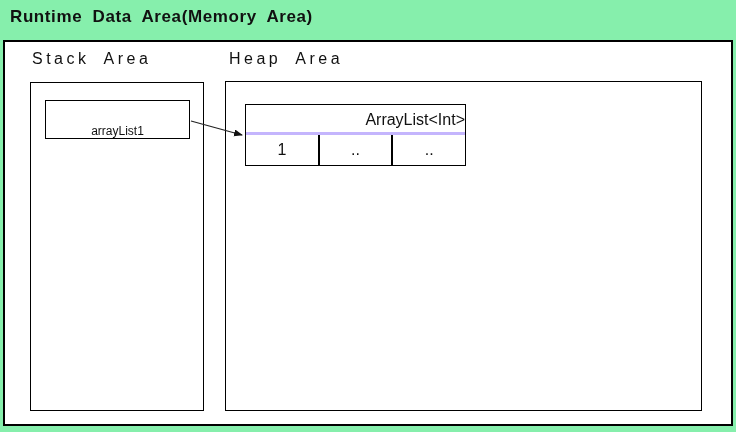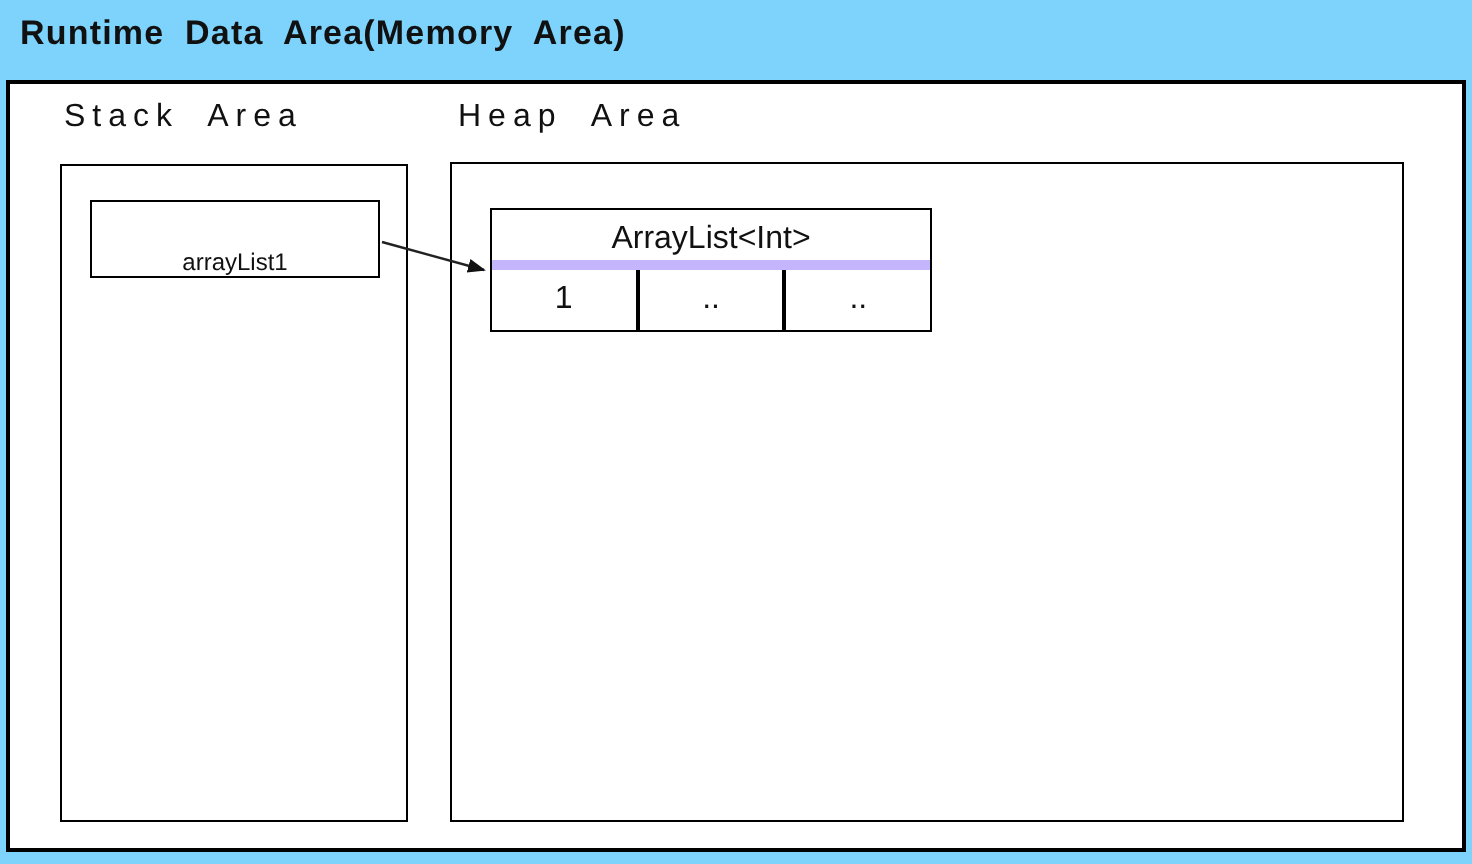--- a/index.html
+++ b/index.html
@@ -5,21 +5,21 @@
   * { margin: 0; padding: 0; box-sizing: border-box; }
   html, body { background: #ffffff; }
   body {
     font-family: "Liberation Sans", "DejaVu Sans", sans-serif;
     color: #111111;
   }
   .canvas {
     position: relative;
     width: 736px;
     height: 432px;
-    background: #7dd3fc;
+    background: #86efac;
     overflow: hidden;
   }
   .page-title {
     position: absolute;
     left: 10px;
     top: 7px;
     font-size: 17px;
     font-weight: 700;
     letter-spacing: 0.6px;
     word-spacing: 5px;
@@ -82,23 +82,23 @@
     position: absolute;
     left: 245px;
     top: 104px;
     width: 221px;
     border: 1px solid #000000;
     background: #ffffff;
   }
   .heap-table-header {
     height: 30px;
     line-height: 30px;
-    text-align: center;
+    text-align: right;
     font-size: 16px;
-    border-bottom: 5px solid #c4b5fd;
+    border-bottom: 3px solid #c4b5fd;
     color: #111111;
   }
   .heap-table-row {
     display: flex;
     height: 30px;
   }
   .heap-cell {
     flex: 1 1 0;
     text-align: center;
     line-height: 30px;

